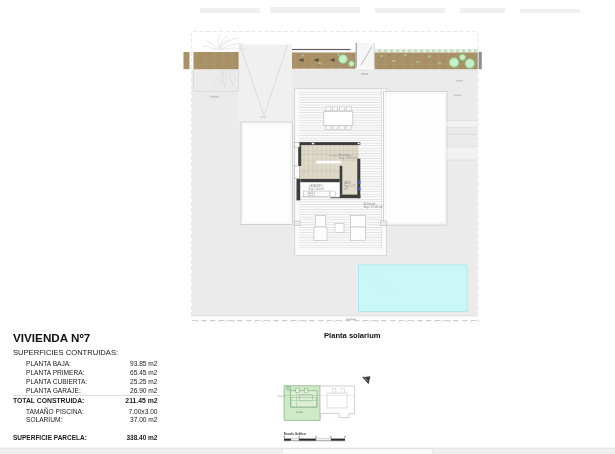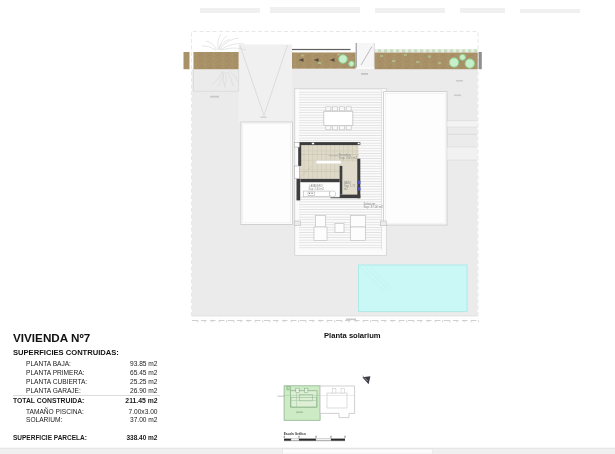--- a/index.html
+++ b/index.html
@@ -288,21 +288,21 @@
 <rect x="0" y="448.2" width="615" height="5.8" fill="#f0f0f0"></rect>
 <line x1="0" y1="448.2" x2="615" y2="448.2" stroke="#d8d8d8" stroke-width="0.7"></line>
 
 <rect x="282.7" y="449" width="150" height="5" fill="#fcfcfc" stroke="#e0e0e0" stroke-width="0.5"></rect>
 </svg>
 
 <div class="abs" style="left:307px;top:331.4px;font-size:7.6px;font-weight:bold;color:#111;padding-left:17px;">Planta solarium</div>
 
 <div class="abs" style="left:13px;top:330.6px;font-size:11.7px;font-weight:bold;color:#111;text-align:right;">VIVIENDA Nº7</div>
 
-<div class="abs" style="left:13px;top:348px;font-size:7.6px;font-weight:bold;color:#111;">SUPERFICIES CONTRUIDAS:</div>
+<div class="abs" style="left:13px;top:348px;font-size:7.6px;font-weight:normal;color:#111;">SUPERFICIES CONTRUIDAS:</div>
 
 <div class="row" style="left:26px;top:360.3px;">PLANTA BAJA:</div>
 <div class="val" style="left:119.5px;top:360.3px;width:38px;">93.85 m2</div>
 
 <div class="row" style="left:26px;top:369px;">PLANTA PRIMERA:</div>
 <div class="val" style="left:119.5px;top:369px;width:38px;">65.45 m2</div>
 
 <div class="row" style="left:26px;top:377.8px;">PLANTA CUBIERTA:</div>
 <div class="val" style="left:119.5px;top:377.8px;width:38px;">25.25 m2</div>
 

